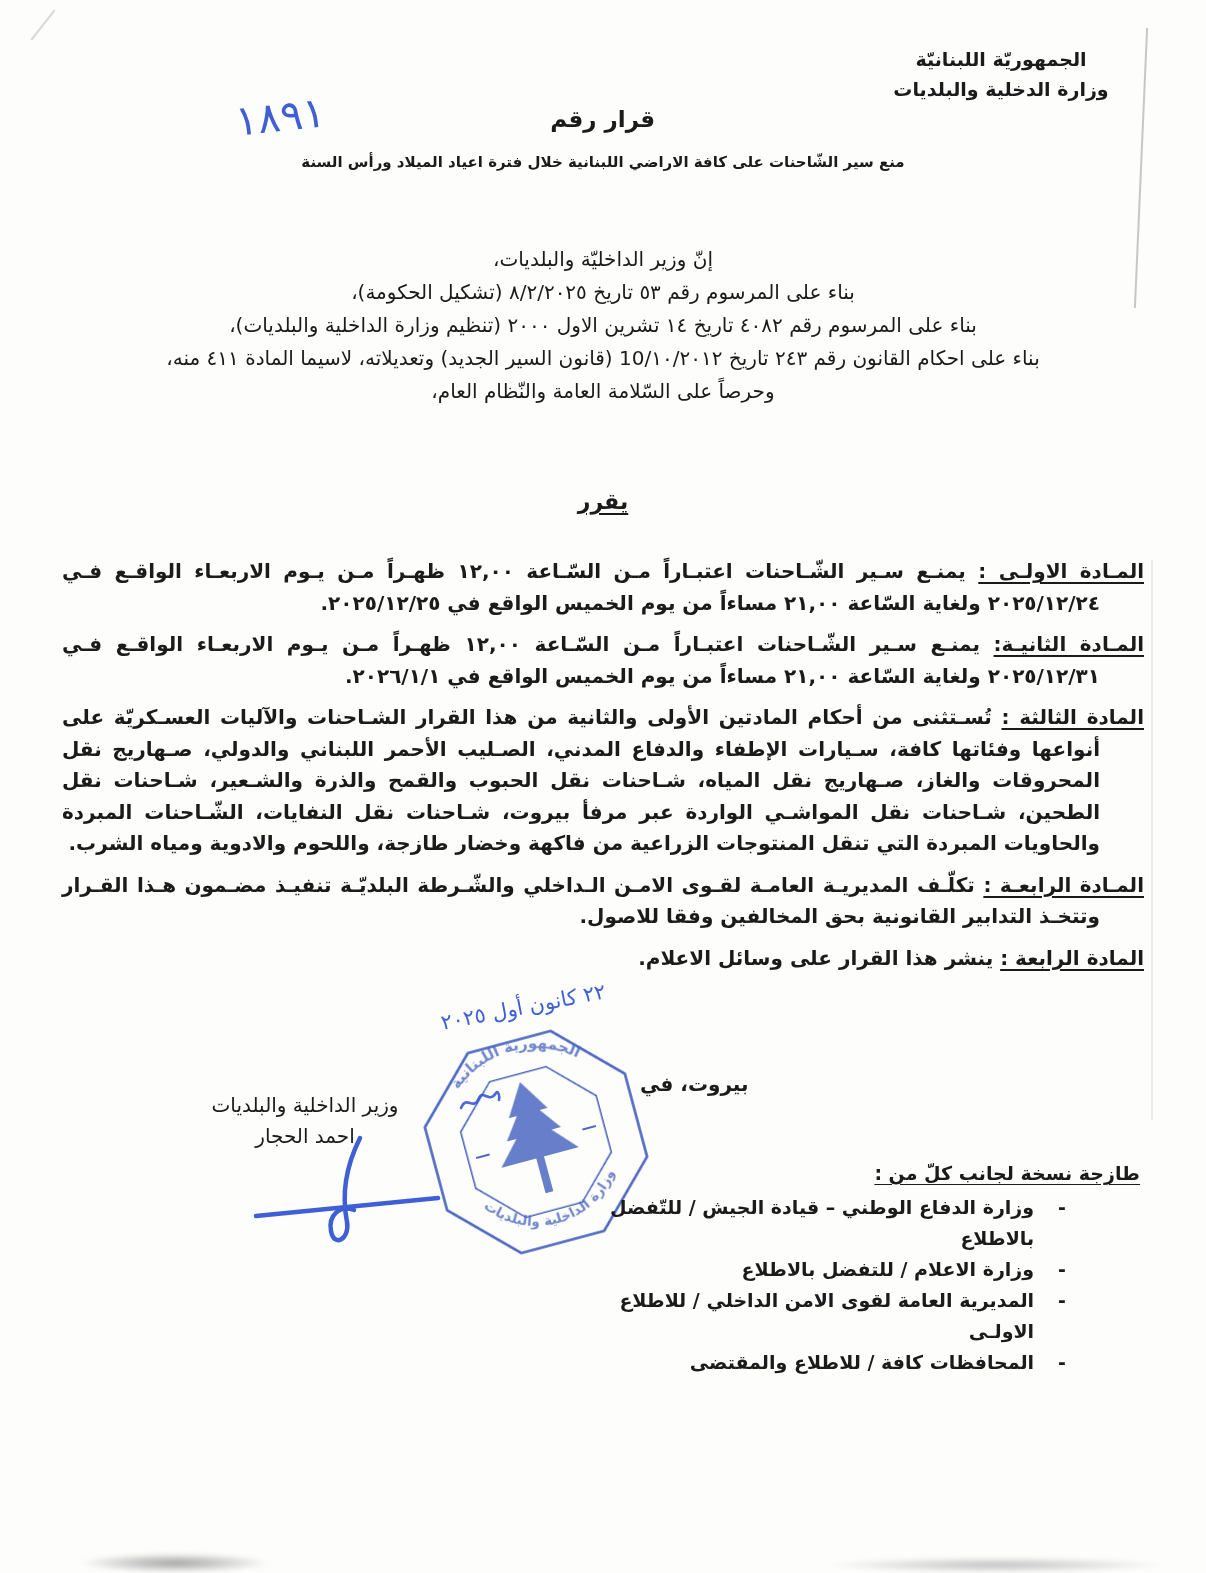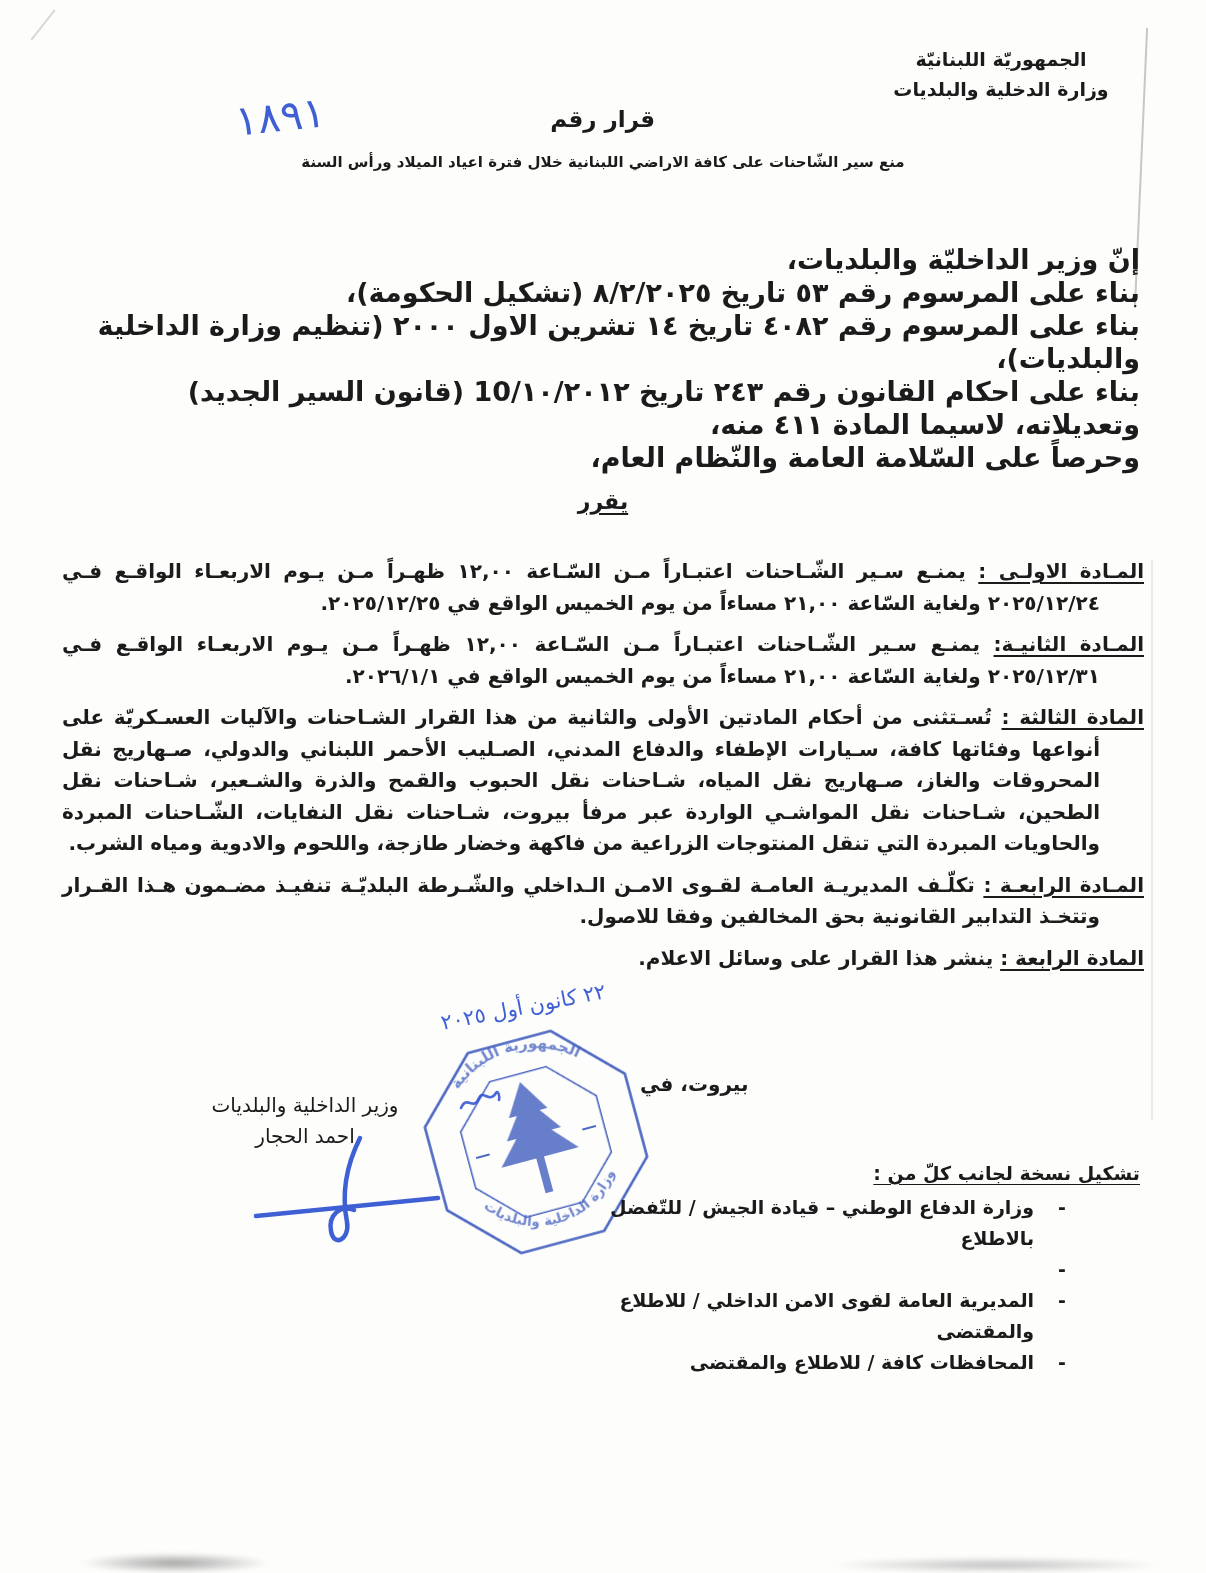--- a/index.html
+++ b/index.html
@@ -54,24 +54,24 @@
     text-align: center;
     font-size: 15px;
     font-weight: 700;
   }
   
   .preamble {
     position: absolute;
     top: 243px;
     right: 66px;
     left: 66px;
-    font-size: 27px;
-    font-weight: 700;
+    font-size: 20px;
+    font-weight: 400;
     line-height: 33px;
-    text-align: right;
+    text-align: center;
   }
   
   .decree-word {
     position: absolute;
     top: 489px;
     left: 0; right: 0;
     text-align: center;
     font-size: 22px;
     font-weight: 700;
     text-decoration: underline;
@@ -265,32 +265,33 @@
   <div class="signature-ink">
     <svg width="190" height="120" viewBox="0 0 190 120">
       <g fill="none" stroke="#2b4fd0" stroke-width="4.5" stroke-linecap="round" opacity="0.9">
         <path d="M108,6 C96,30 89,60 95,90 C98,107 82,116 79,99 C76,83 88,73 102,78"></path>
         <path d="M186,66 L4,84"></path>
       </g>
     </svg>
   </div>
 
   <div class="distribution">
-    <div class="distribution-header">تشكيل نسخة لجانب كلّ من :</div>
+    <div class="distribution-header">طازجة نسخة لجانب كلّ من :</div>
     <ul class="distribution-items">
       <li class="distribution-item">
         <span class="dash">-</span>
         <span>وزارة الدفاع الوطني – قيادة الجيش / للتّفضل بالاطلاع</span>
       </li>
       <li class="distribution-item">
         <span class="dash">-</span>
-      </li>
-      <li class="distribution-item">
-        <span class="dash">-</span>
-        <span>المديرية العامة لقوى الامن الداخلي / للاطلاع والمقتضى</span>
+        <span>وزارة الاعلام / للتفضل بالاطلاع</span>
+      </li>
+      <li class="distribution-item">
+        <span class="dash">-</span>
+        <span>المديرية العامة لقوى الامن الداخلي / للاطلاع الاولـى</span>
       </li>
       <li class="distribution-item">
         <span class="dash">-</span>
         <span>المحافظات كافة / للاطلاع والمقتضى</span>
       </li>
     </ul>
   </div>
 
 </div>
 

